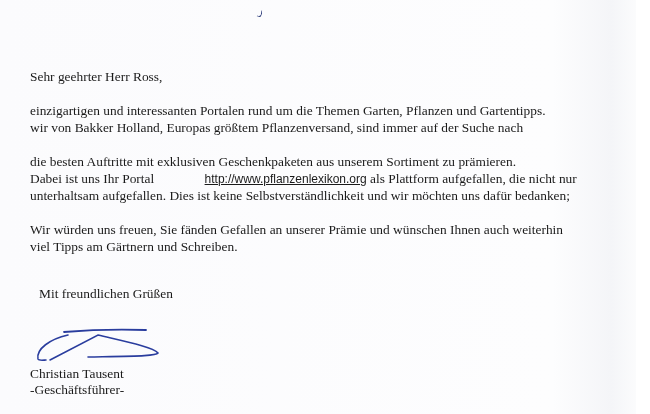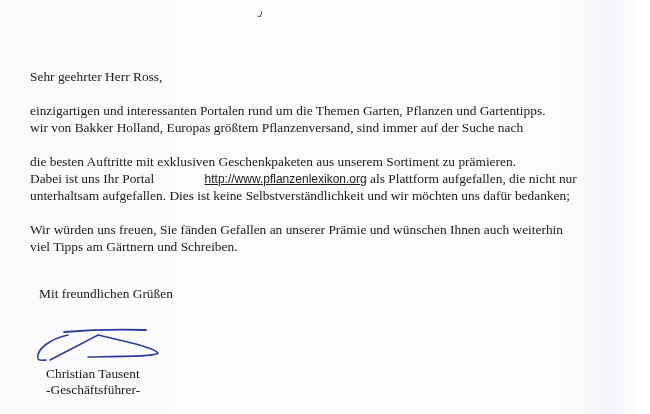--- a/index.html
+++ b/index.html
@@ -31,21 +31,21 @@
     .link {
       font-family: "Liberation Sans", sans-serif; font-size: 12px;
       text-decoration: underline; color: #1a1a1a; padding-left: 47px;
     }
     .sig {
       position: absolute; left: 28px; top: 327px; width: 145px; height: 38px;
     }
     .closing { position: absolute; left: 30px; top: 285px;
       font-family: "Liberation Serif", serif; font-size: 13.4px; line-height: 17px; color: #1a1a1a; margin-left: 9px; }
     .signer { position: absolute; left: 30px; top: 366px;
-      font-family: "Liberation Serif", serif; font-size: 13.4px; line-height: 16px; color: #1a1a1a; margin-left: 16px; }
+      font-family: "Liberation Serif", serif; font-size: 13.4px; line-height: 16px; color: #1a1a1a; }
   </style>
 </head>
 <body>
 
 <div class="page">
   <div class="edge"></div>
   <div class="speck"></div>
 
   <div class="text">
     <div class="line">Sehr geehrter Herr Ross,</div>

